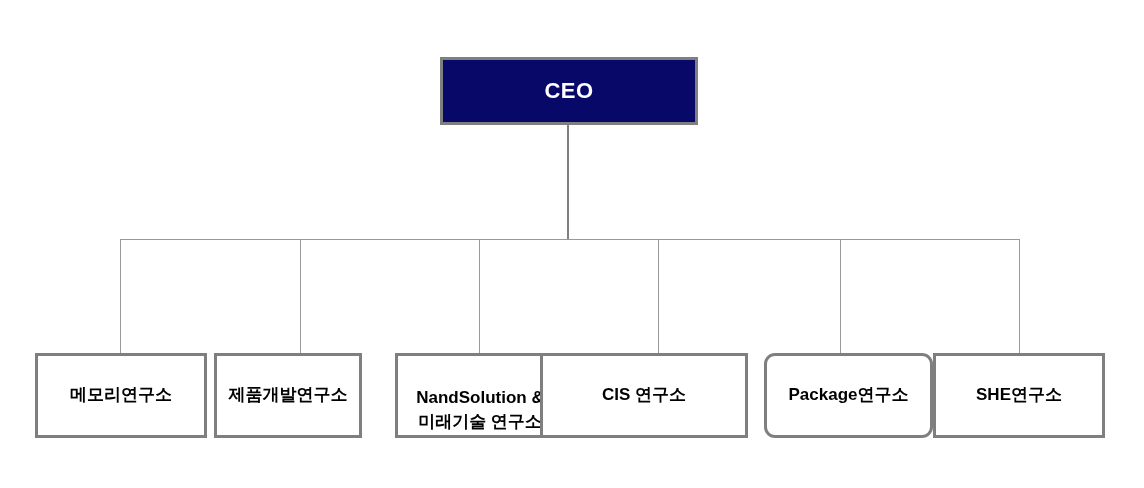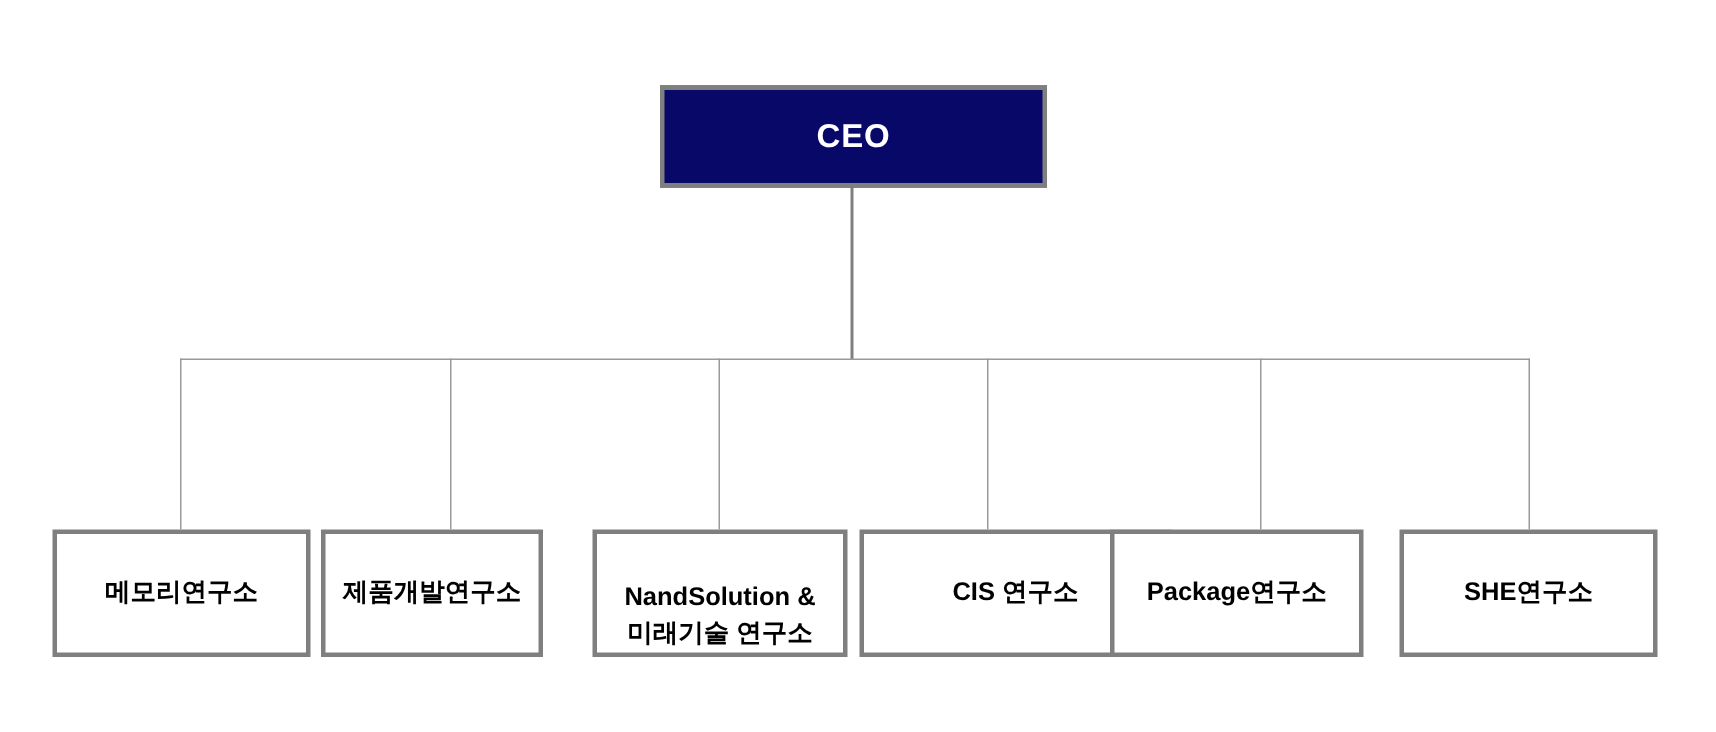--- a/index.html
+++ b/index.html
@@ -54,22 +54,22 @@
     height: 85px;
   }
   .node.child .label {
     color: var(--child-text);
     font-size: 17px;
     padding: 0 4px;
   }
   .c1 { left: 35px;  width: 172px; }
   .c2 { left: 214px; width: 148px; }
   .c3 { left: 395px; width: 170px; align-items: flex-end; }
-  .c4 { left: 573px; width: 208px; }
-  .c5 { left: 740px; width: 169px; }
+  .c4 { left: 540px; width: 208px; }
+  .c5 { left: 764px; width: 169px; border-radius: 11px; }
   .c6 { left: 933px; width: 172px; }
 
   .line {
     position: absolute;
     background: var(--connector);
   }
   .ceo-drop {
     left: 567px; top: 125px;
     width: 2px; height: 115px;
     background: var(--connector-dark);

